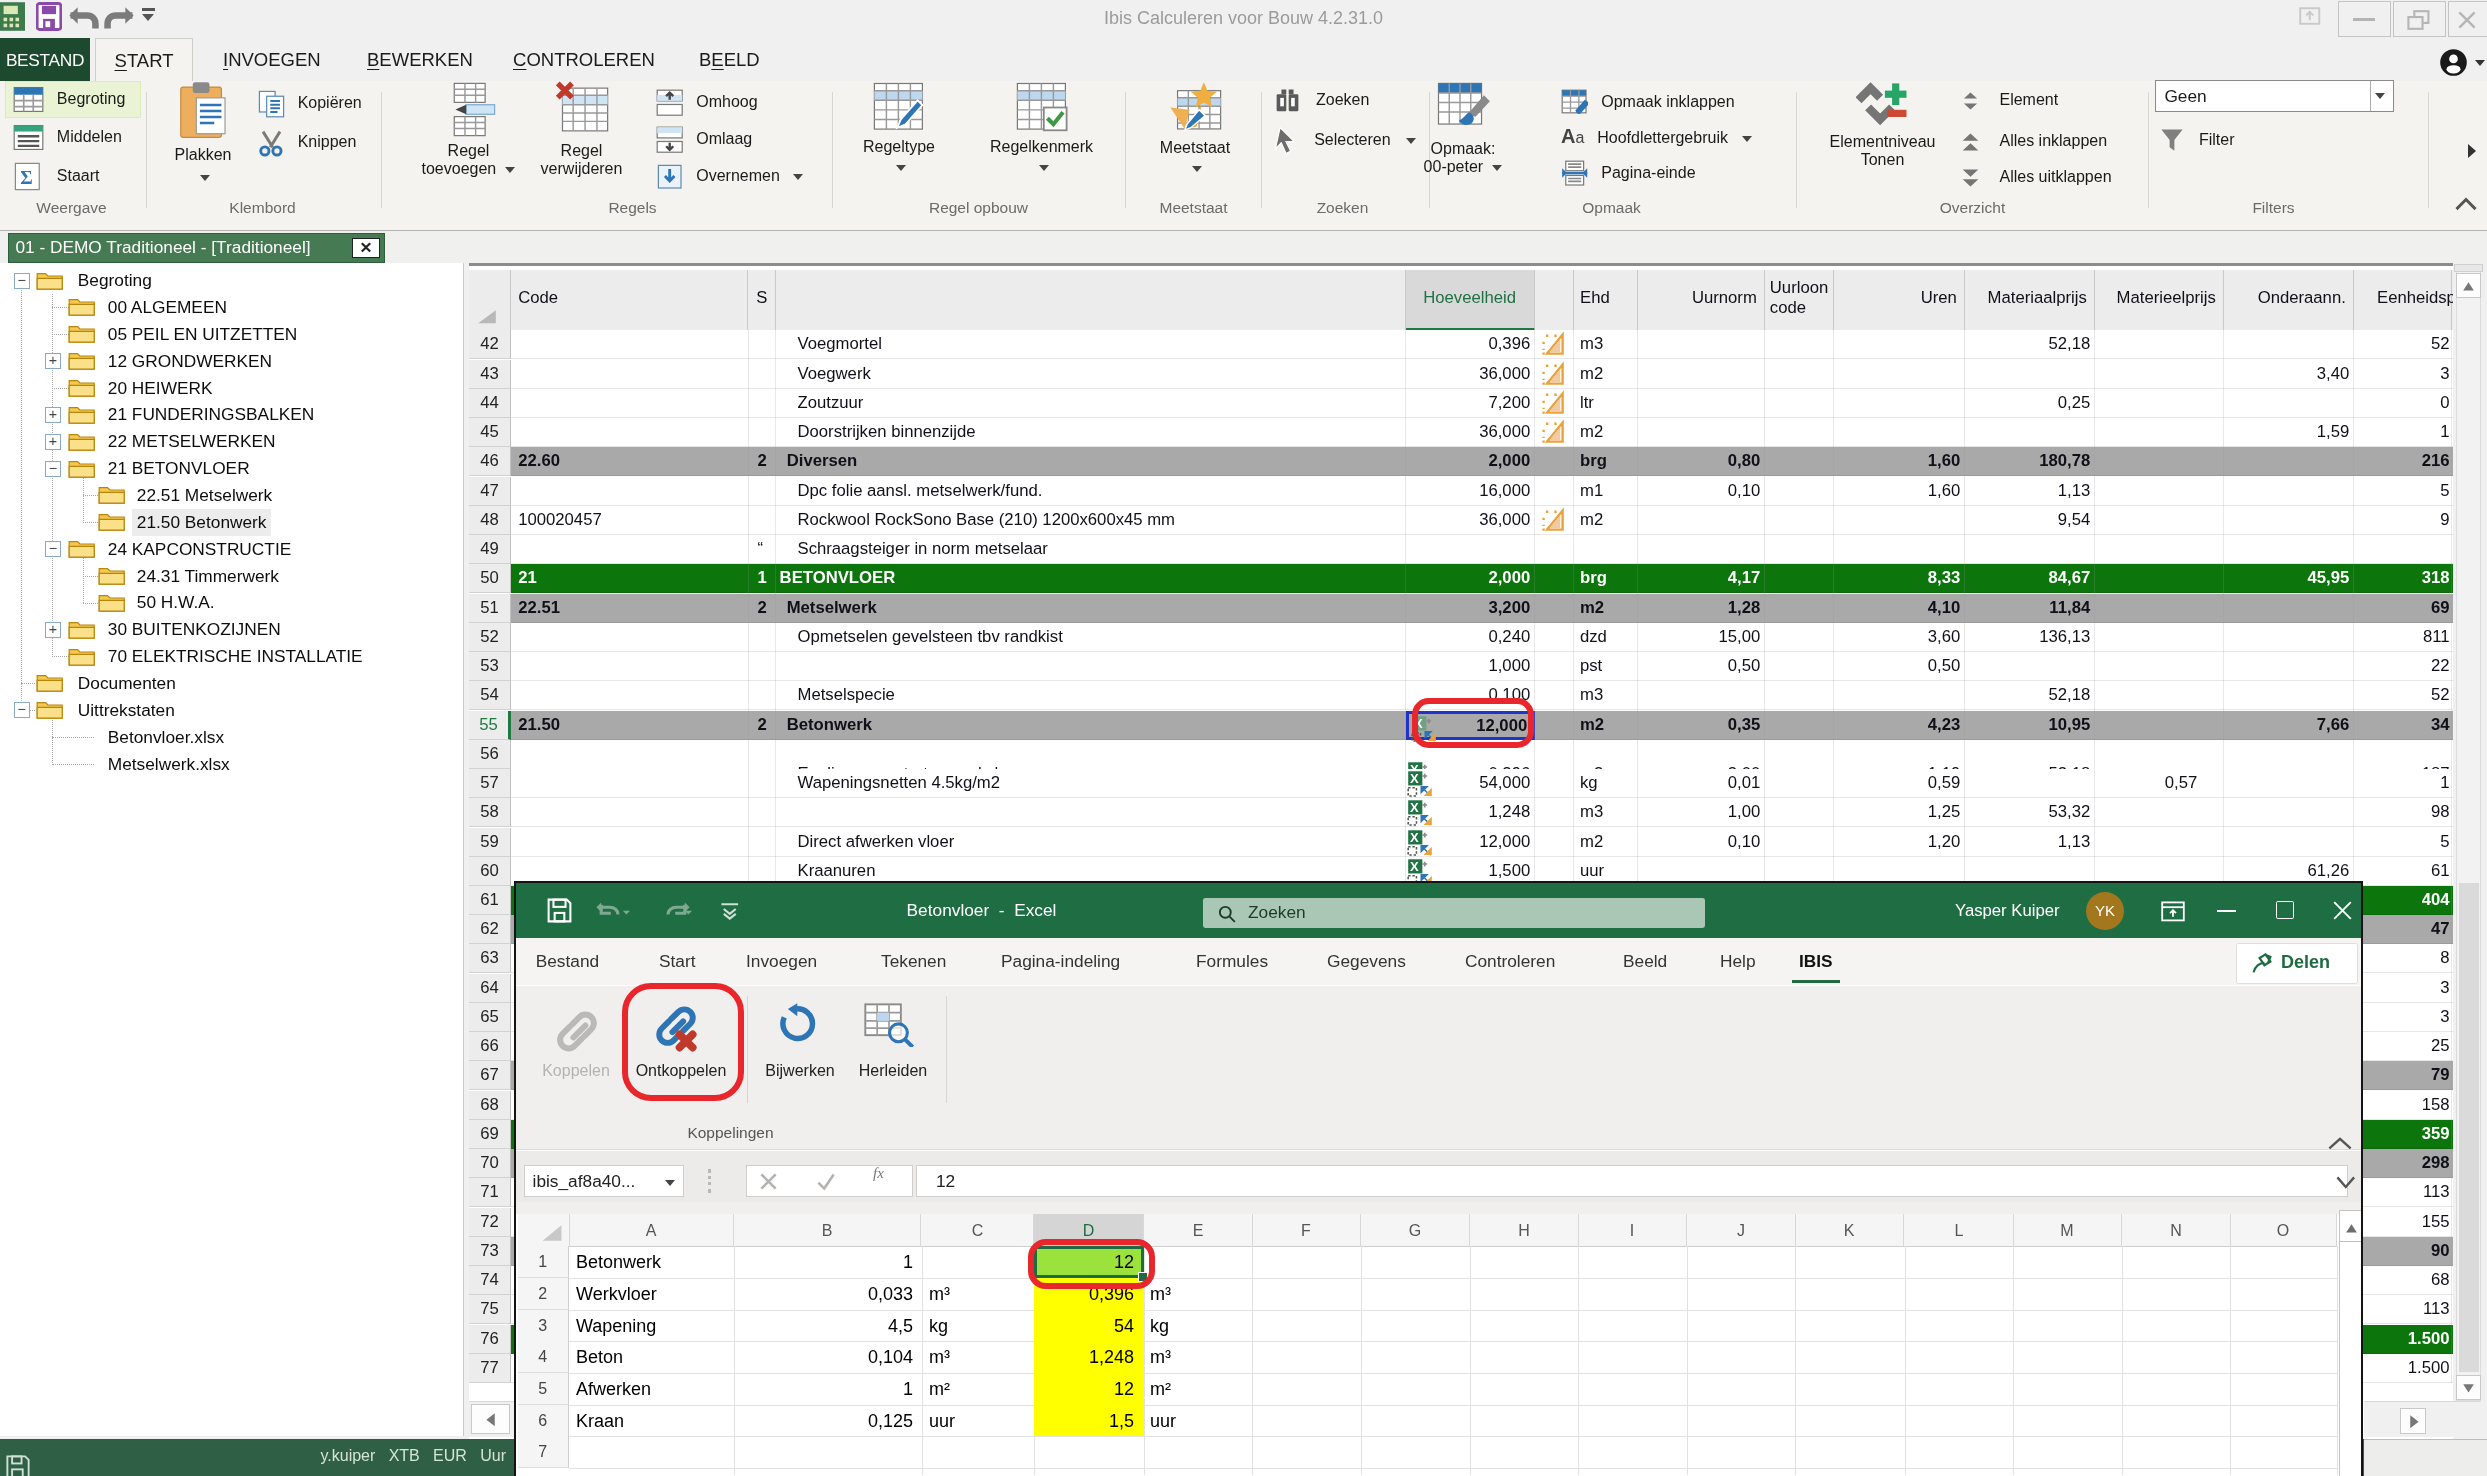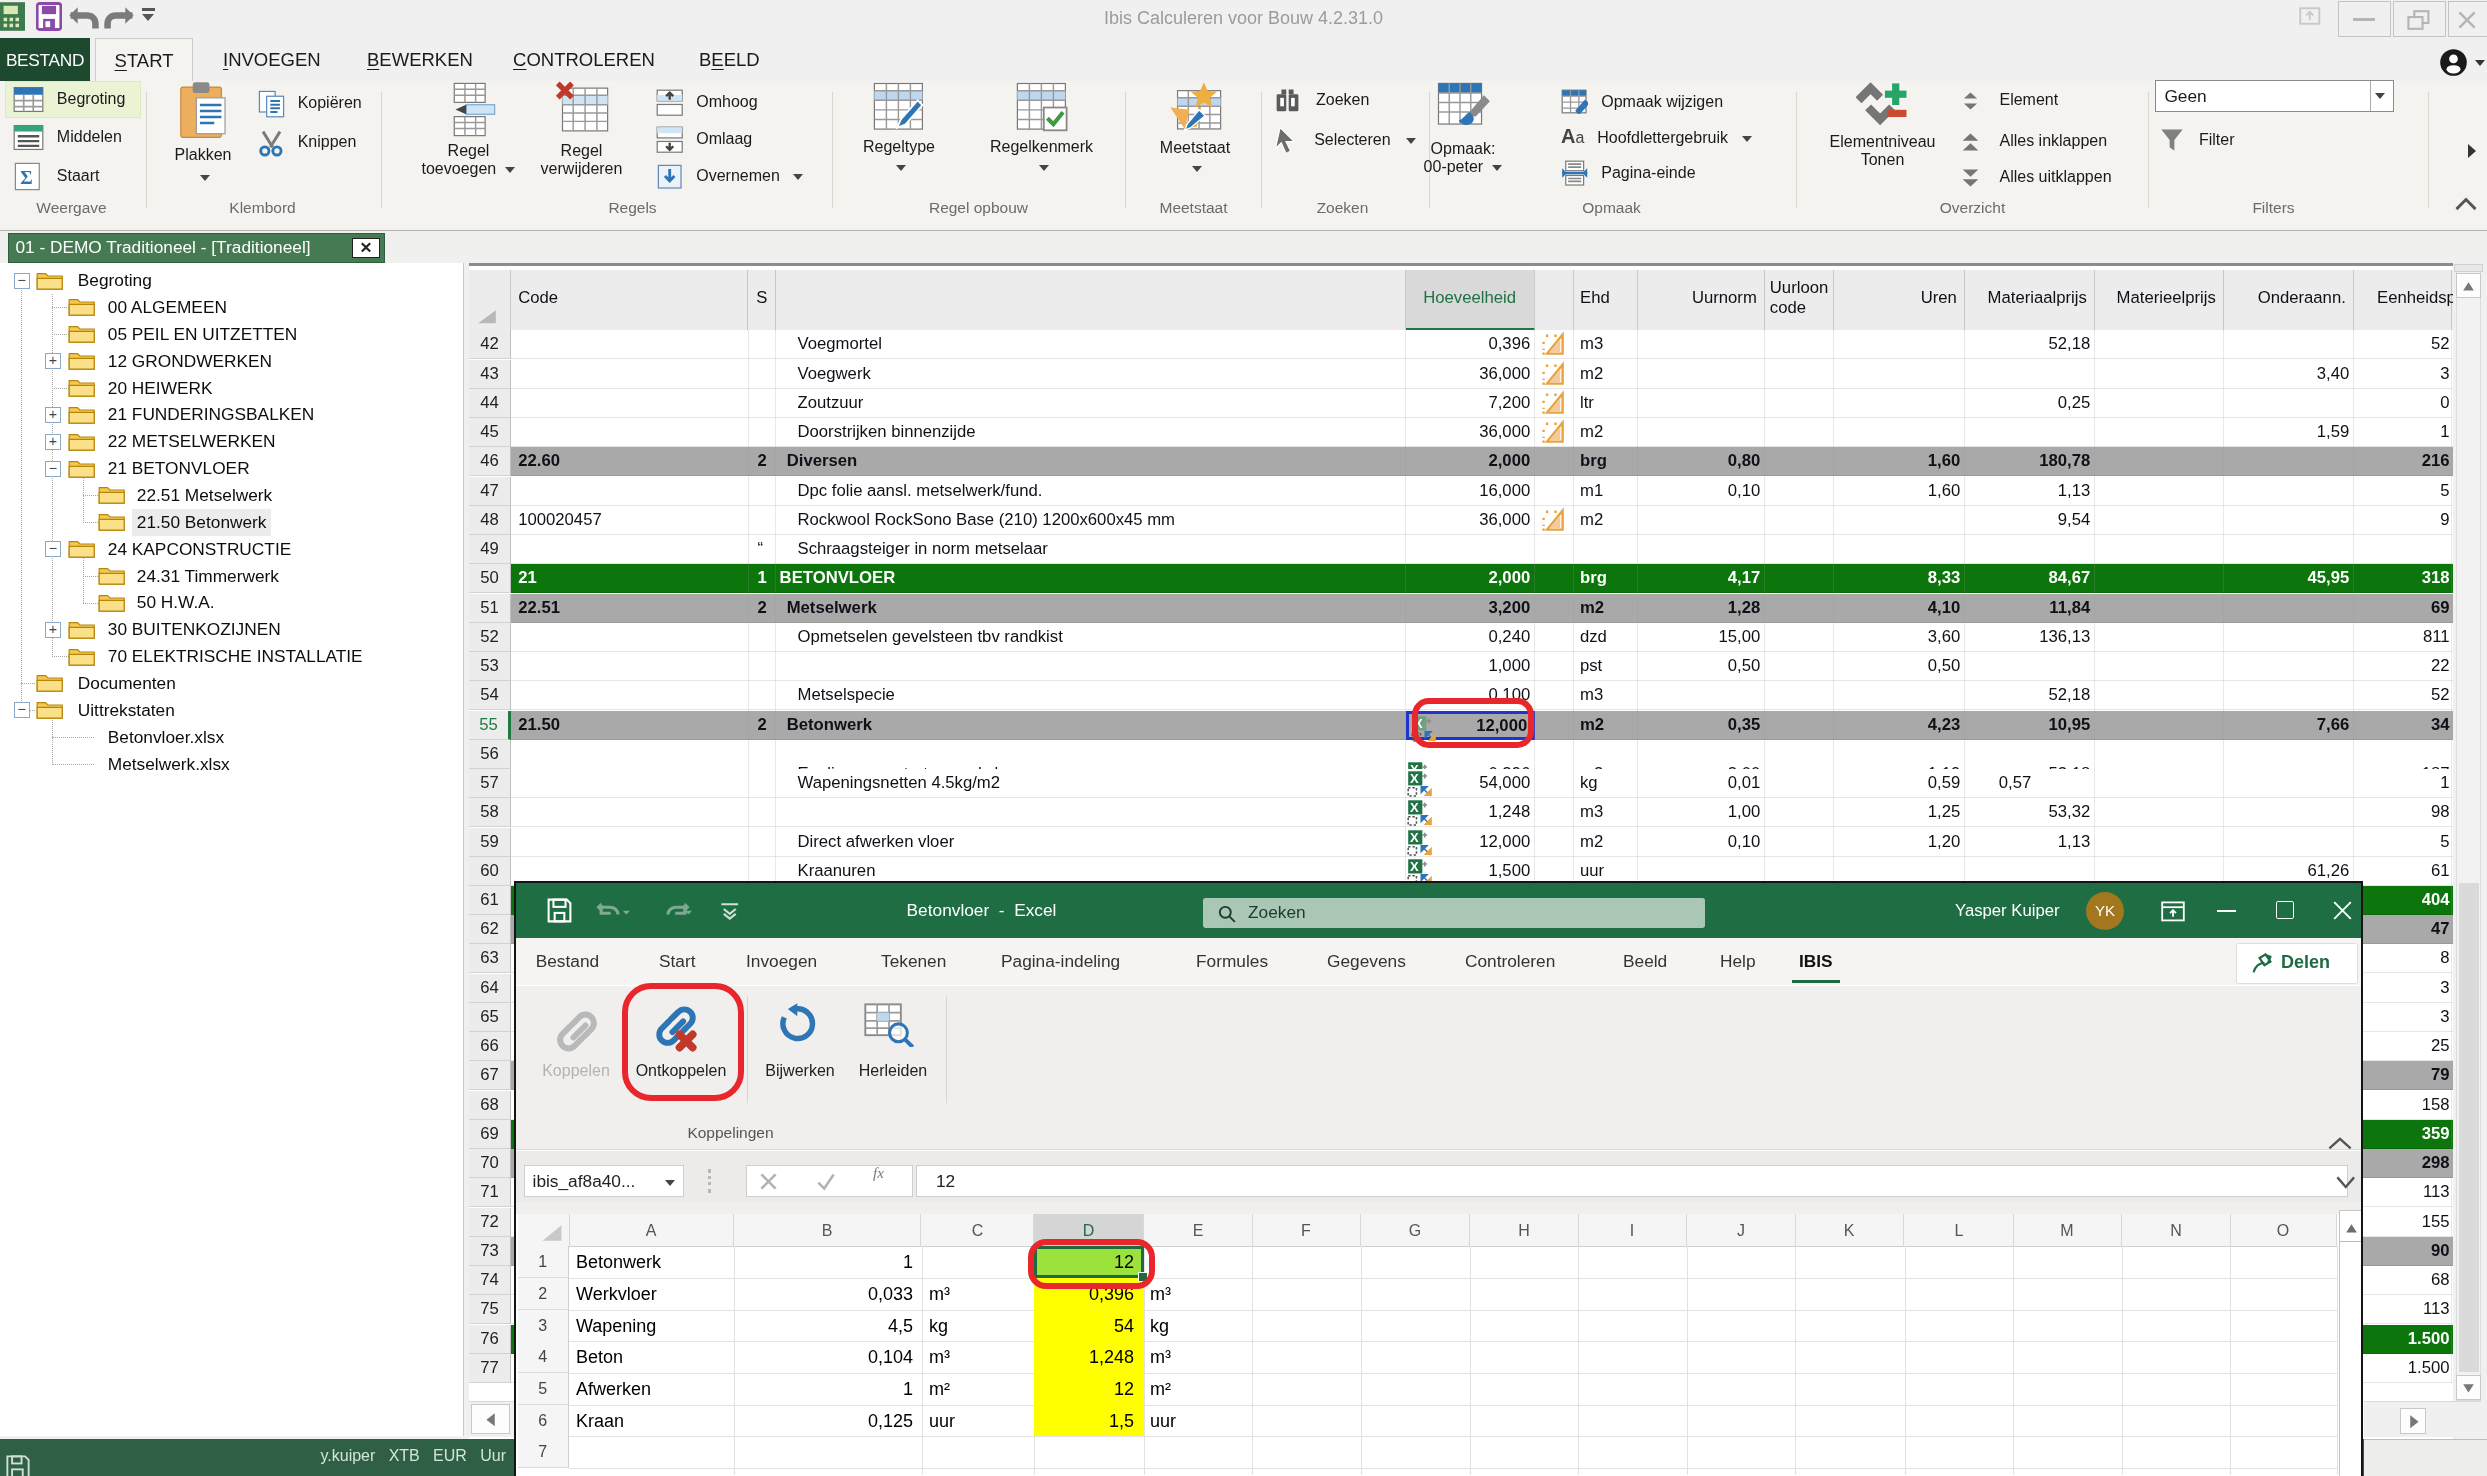--- a/index.html
+++ b/index.html
@@ -285,21 +285,21 @@
         </svg>
     <div>Opmaak:</div><div>00-peter <span class="caret"></span></div>
   </div>
   <div class="rrow" style="left:1561px;top:3.6px;">
     <svg width="27.4" height="27.4" viewBox="0 0 23 23" style="vertical-align:middle">
           <rect x="1" y="1" width="20" height="19" fill="#fff" stroke="#777"></rect>
           <rect x="1" y="1" width="20" height="5" fill="#2e75b6"></rect>
           <path d="M1 6h20M1 11h20M1 16h20M8 1v19M15 1v19" stroke="#999" stroke-width="1.1" fill="none"></path>
           <path d="M20 9l-8 9 1.5 2.5L16 21l8-9z" fill="#2e75b6"></path>
         </svg>
-    <span style="margin-left:8.4px;">Opmaak wijzigen</span></div>
+    <span style="margin-left:8.4px;">Opmaak inklappen</span></div>
   <div class="rrow" style="left:1561px;top:39px;">
     <span style="font-size:20px;font-weight:bold;color:#444;">A</span><span style="font-size:16px;color:#444;">a</span>
     <span style="margin-left:8.4px;">Hoofdlettergebruik</span><span class="caret" style="margin-left:14.3px;"></span></div>
   <div class="rrow" style="left:1561px;top:75px;">
     <svg width="27.4" height="27.4" viewBox="0 0 23 23" style="vertical-align:middle">
           <rect x="4" y="1" width="15" height="8" fill="#fff" stroke="#777"></rect>
           <path d="M6 3.5h11M6 6h11" stroke="#888" stroke-width="1.4"></path>
           <rect x="4" y="13" width="15" height="8" fill="#fff" stroke="#777"></rect>
           <path d="M6 15.5h11M6 18h11" stroke="#888" stroke-width="1.4"></path>
           <path d="M1 11h21" stroke="#2e75b6" stroke-width="2"></path>
@@ -921,21 +921,21 @@
         </div>
         <div class="gc " style="left:1105px;width:64px;">
           <span style="position:absolute;left:6px;">kg</span>
         </div>
         <div class="gc " style="left:1169px;width:127px;">
           <span style="position:absolute;right:4.8px;">0,01</span>
         </div>
         <div class="gc " style="left:1365px;width:131px;">
           <span style="position:absolute;right:4.8px;">0,59</span>
         </div>
-        <div class="gc " style="left:1420px;width:147px;">
+        <div class="gc " style="left:1586px;width:147px;">
           <span style="position:absolute;right:4.8px;">0,57</span>
         </div>
         <div class="gc " style="left:1885px;width:98px;">
           <span style="position:absolute;right:2.4px;">1</span>
         </div>
       </div>
 <div class="rnc" style="left:0;top:503px;">57</div>
 <div class="grow rown" style="top:532px;">
         <div class="gc " style="left:937px;width:129px;">
           <span style="position:absolute;left:1.2px;top:0.6px;"><svg width="26" height="27.4" viewBox="0 0 22 23" style="font-size:28px">

